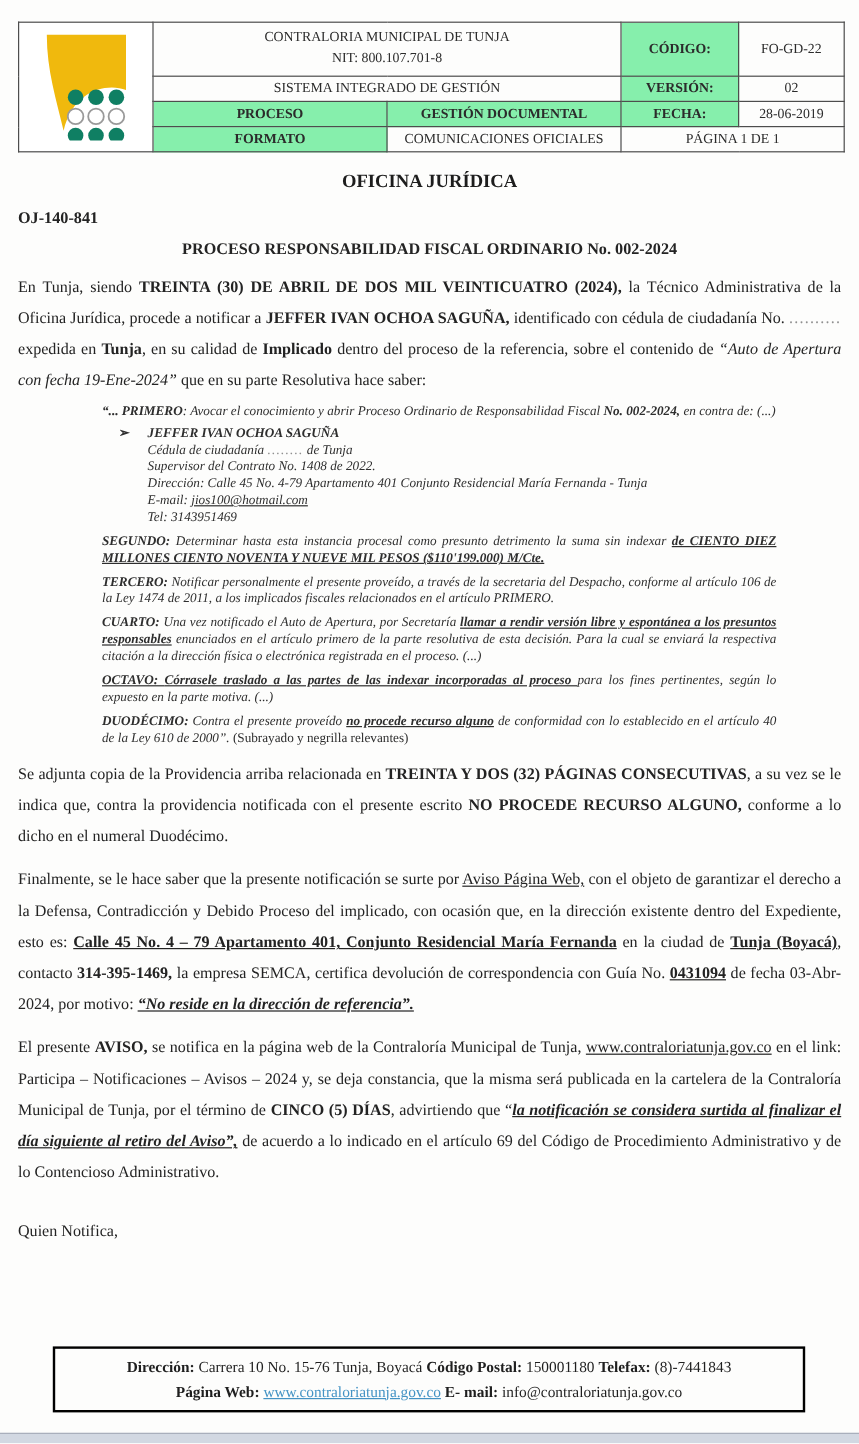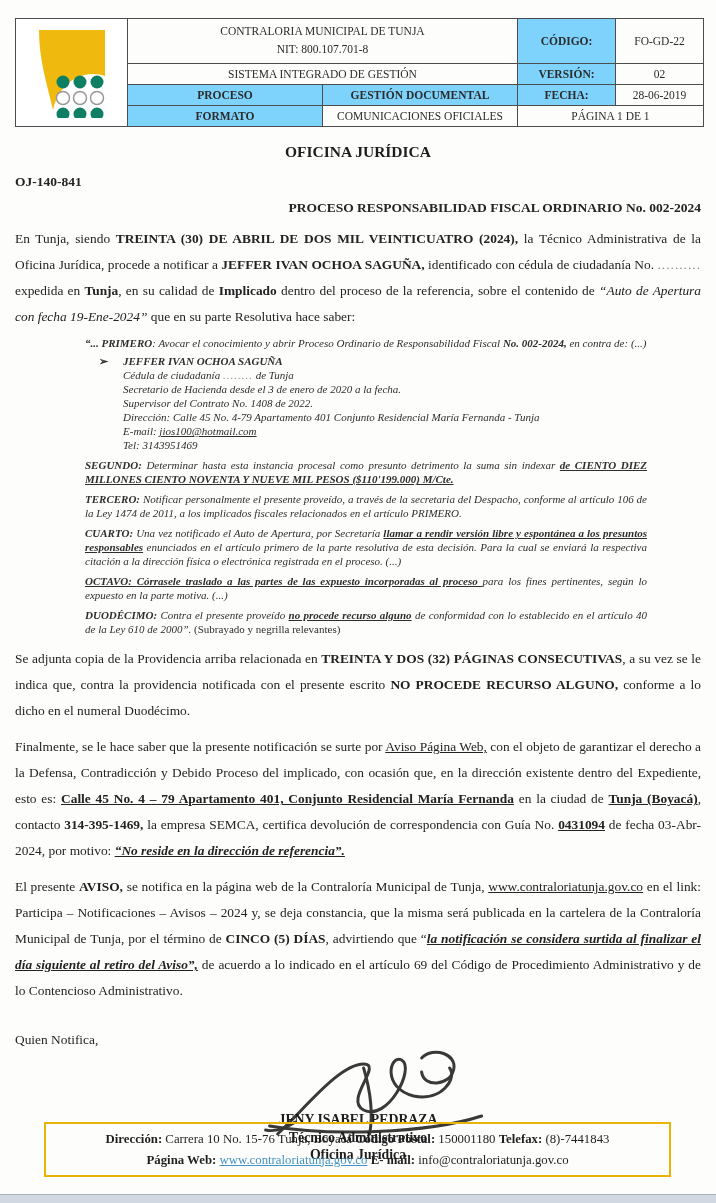--- a/index.html
+++ b/index.html
@@ -5,30 +5,30 @@
   * { box-sizing: border-box; }
   html,body { margin:0; padding:0; background:#ffffff; }
   body { font-family:"Liberation Sans", sans-serif; color:#242424; }
   .page { position:relative; width:716px; height:1203px; background:#fdfdfc; overflow:hidden;font-family:Liberation Serif, serif; }
   .content { padding:0 15px; }
 
   
   table.hdr { border-collapse:collapse; margin-top:18px; width:688px; table-layout:fixed;
               font-size:11.5px; color:#2b2b2b; }
   table.hdr td { border:1px solid #4d4d4d; text-align:center; vertical-align:middle; padding:1px 3px; }
-  td.gray { background:#7dd3fc; }
+  td.gray { background:#86efac; }
   td.bold, .bold { font-weight:700; }
   .logo-cell { width:112px; height:100%; background:#fff; }
   .org-cell div { line-height:1.55; }
   .r1 { height:45px; } .rs { height:21px; }
 
   
   .title { text-align:center; font-weight:700; font-size:15.5px; line-height:1.25; margin-top:15px; color:#1d1d1d; }
   .ref { font-weight:700; font-size:13.5px; padding-right:46px; margin-top:13px; }
-  .subject { text-align:right; font-weight:700; font-size:13.5px; margin-top:10px; }
+  .subject { text-align:center; font-weight:700; font-size:13.5px; margin-top:10px; }
 
   
   .p { font-size:13.4px; line-height:26px; text-align:justify; margin:10px 0 0 0; color:#232323; }
   .closing { font-size:13.4px; margin-top:28px; }
 
   
   .quote { margin-left:70px; width:562px; font-size:11px; line-height:14px; color:#2e2e2e; }
   .q { text-align:justify; margin-top:6px; }
   .q-person { margin-top:4px; margin-left:14px; }
   .q-name { font-weight:700; font-style:italic; }
@@ -41,21 +41,21 @@
   .dim { color:#8f8f8f; letter-spacing:1px; }
   .link { color:#4493c4; text-decoration:underline; }
 
   
   .sig-block { position:relative; height:112px; margin-top:4px; }
   .sig-scribble { position:absolute; left:50%; top:-14px; transform:translateX(-44%); }
   .sig-text { position:absolute; left:0; right:0; bottom:0; text-align:center;
               font-weight:700; font-size:13.8px; line-height:1.3; color:#1c1c1c; }
 
   
-  .footer-box { position:absolute; left:44px; right:45px; bottom:26px; border:2px solid #eab308;
+  .footer-box { position:absolute; left:44px; right:45px; bottom:26px; border:2px solid #000000;
                 text-align:center; font-size:12.8px; line-height:1.6; padding:5px 6px; color:#1f1f1f; }
   .bottom-strip { position:absolute; left:0; right:0; bottom:0; height:9px;
                   background:#d2d8e2; border-top:1px solid #a9afbc; }
 </style>
 </head>
 <body>
 
 <div class="page">
   <div class="content">
 
@@ -112,57 +112,40 @@
 
     <div class="quote">
       <div class="q"><span class="b i">“... </span><span class="b i">PRIMERO</span><span class="i">: Avocar el conocimiento y abrir Proceso Ordinario de Responsabilidad Fiscal </span><span class="b i">No. 002-2024,</span><span class="i"> en contra de: (...)</span></div>
 
       <div class="q-person">
         <div class="q-name">
           <span class="marker">➢</span><span>JEFFER IVAN OCHOA SAGUÑA</span>
         </div>
         <div class="q-lines">
           <div><span class="i">Cédula de ciudadanía </span><span class="dim i">........</span><span class="i"> de Tunja</span></div>
-          <div><span class="i">Secretario de Hacienda desde el 3 de enero de 2020 a la fecha.</span></div>
           <div><span class="i">Supervisor del Contrato No. 1408 de 2022.</span></div>
           <div><span class="i">Dirección: Calle 45 No. 4-79 Apartamento 401 Conjunto Residencial María Fernanda - Tunja</span></div>
           <div><span class="i">E-mail: </span><span class="i u">jios100@hotmail.com</span></div>
           <div><span class="i">Tel: 3143951469</span></div>
         </div>
       </div>
 
       <div class="q"><span class="b i">SEGUNDO:</span><span class="i"> Determinar hasta esta instancia procesal como presunto detrimento la suma sin indexar </span><span class="b i u">de CIENTO DIEZ MILLONES CIENTO NOVENTA Y NUEVE MIL PESOS ($110'199.000) M/Cte.</span></div>
       <div class="q"><span class="b i">TERCERO:</span><span class="i"> Notificar personalmente el presente proveído, a través de la secretaria del Despacho, conforme al artículo 106 de la Ley 1474 de 2011, a los implicados fiscales relacionados en el artículo PRIMERO.</span></div>
       <div class="q"><span class="b i">CUARTO:</span><span class="i"> Una vez notificado el Auto de Apertura, por Secretaría </span><span class="b i u">llamar a rendir versión libre y espontánea a los presuntos responsables</span><span class="i"> enunciados en el artículo primero de la parte resolutiva de esta decisión. Para la cual se enviará la respectiva citación a la dirección física o electrónica registrada en el proceso. (...)</span></div>
-      <div class="q"><span class="b i u">OCTAVO: </span><span class="b i u">Córrasele traslado a las partes de las expuesto incorporadas al proceso </span><span class="i">para los fines pertinentes, según lo expuesto en la parte motiva. (...)</span></div>
+      <div class="q"><span class="b i u">OCTAVO: </span><span class="b i u">Córrasele traslado a las partes de las indexar incorporadas al proceso </span><span class="i">para los fines pertinentes, según lo expuesto en la parte motiva. (...)</span></div>
       <div class="q"><span class="b i">DUODÉCIMO:</span><span class="i"> Contra el presente proveído </span><span class="b i u">no procede recurso alguno</span><span class="i"> de conformidad con lo establecido en el artículo 40 de la Ley 610 de 2000”.</span><span> (Subrayado y negrilla relevantes)</span></div>
     </div>
 
     <p class="p"><span>Se adjunta copia de la Providencia arriba relacionada en </span><span class="b">TREINTA Y DOS (32) PÁGINAS CONSECUTIVAS</span><span>, a su vez se le indica que, contra la providencia notificada con el presente escrito </span><span class="b">NO PROCEDE RECURSO ALGUNO,</span><span> conforme a lo dicho en el numeral Duodécimo.</span></p>
     <p class="p"><span>Finalmente, se le hace saber que la presente notificación se surte por </span><span class="u">Aviso Página Web,</span><span> con el objeto de garantizar el derecho a la Defensa, Contradicción y Debido Proceso del implicado, con ocasión que, en la dirección existente dentro del Expediente, esto es: </span><span class="b u">Calle 45 No. 4 – 79 Apartamento 401, Conjunto Residencial María Fernanda</span><span> en la ciudad de </span><span class="b u">Tunja (Boyacá)</span><span>, contacto </span><span class="b">314-395-1469,</span><span> la empresa SEMCA, certifica devolución de correspondencia con Guía No. </span><span class="b u">0431094</span><span> de fecha 03-Abr-2024, por motivo: </span><span class="b i u">“No reside en la dirección de referencia”.</span></p>
     <p class="p"><span>El presente </span><span class="b">AVISO,</span><span> se notifica en la página web de la Contraloría Municipal de Tunja, </span><span class="u">www.contraloriatunja.gov.co</span><span> en el link: Participa – Notificaciones – Avisos – 2024 y, se deja constancia, que la misma será publicada en la cartelera de la Contraloría Municipal de Tunja, por el término de </span><span class="b">CINCO (5) DÍAS</span><span>, advirtiendo que “</span><span class="b i u">la notificación se considera surtida al finalizar el día siguiente al retiro del Aviso”,</span><span> de acuerdo a lo indicado en el artículo 69 del Código de Procedimiento Administrativo y de lo Contencioso Administrativo.</span></p>
 
     <div class="closing">Quien Notifica,</div>
 
-    <div class="sig-block">
-      <svg class="sig-scribble" width="260" height="112" viewBox="0 0 260 112">
-        <g fill="none" stroke="#1e1e1e" stroke-width="3" stroke-linecap="round" opacity="0.88">
-          <path d="M34 96 C62 70 96 26 120 26 C140 26 100 62 120 72 C144 84 172 30 158 22 C146 16 138 50 170 58 C198 64 214 40 206 30"></path>
-          <path d="M178 20 c12 -12 36 -4 32 12 c-4 16 -30 18 -32 2"></path>
-          <path d="M52 84 c-10 6 -22 10 -30 8"></path>
-          <path d="M26 88 C84 98 182 96 238 78"></path>
-          <path d="M120 30 C126 50 130 74 126 96"></path>
-        </g>
-      </svg>
-      <div class="sig-text">
-        <div>JENY ISABEL PEDRAZA</div>
-        <div>Técnico Administrativo</div>
-        <div>Oficina Jurídica</div>
-      </div>
-    </div>
 
   </div>
 
   <div class="footer-box">
     <div><span class="b">Dirección:</span><span> Carrera 10 No. 15-76 Tunja, Boyacá  </span><span class="b">Código Postal:</span><span> 150001180 </span><span class="b">Telefax:</span><span> (8)-7441843</span></div>
     <div><span class="b">Página Web:</span><span> </span><span class="link">www.contraloriatunja.gov.co</span><span>  </span><span class="b">E- mail:</span><span>  info@contraloriatunja.gov.co</span></div>
   </div>
 
   <div class="bottom-strip"></div>
 </div>

